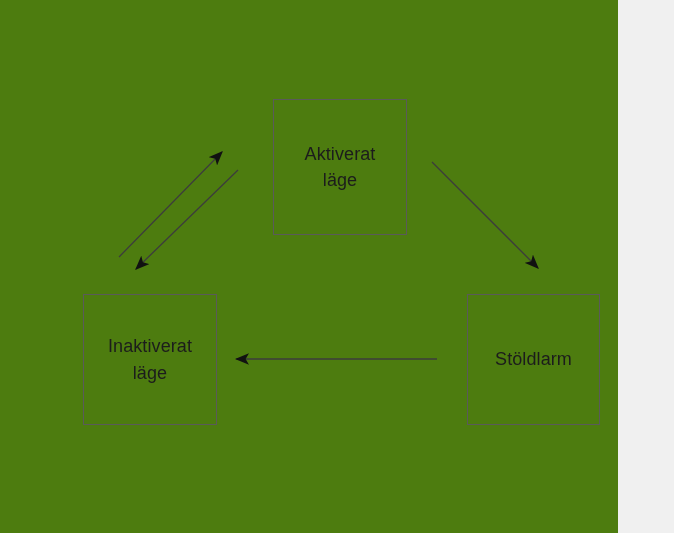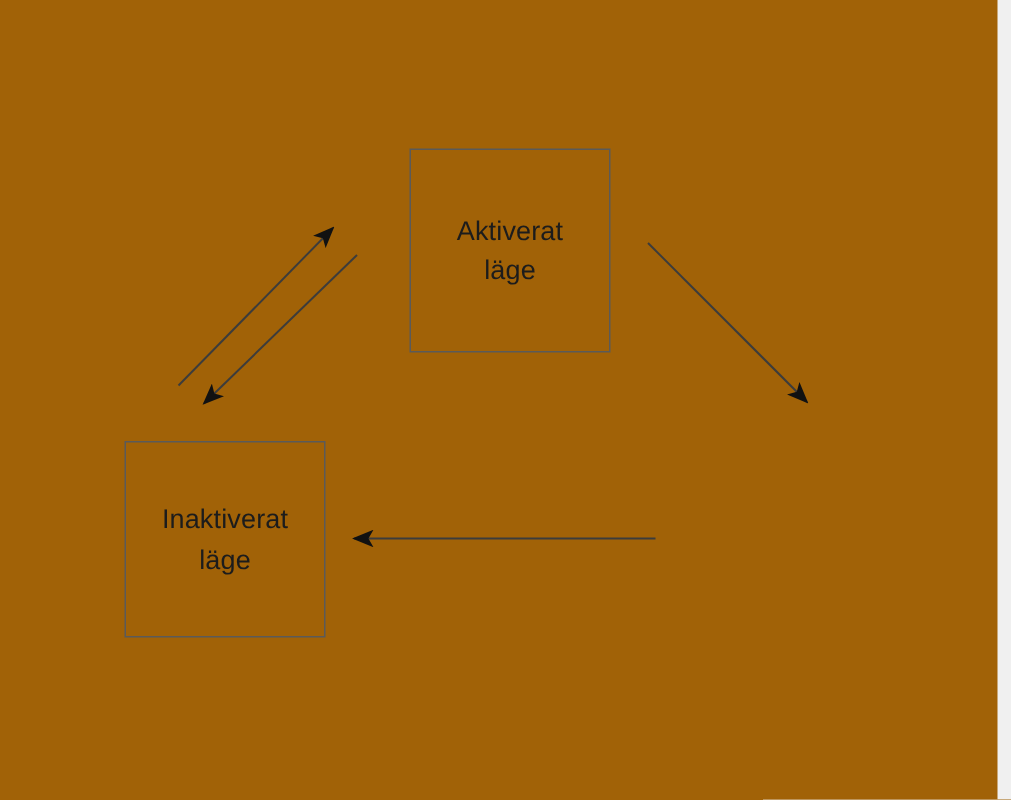--- a/index.html
+++ b/index.html
@@ -10,22 +10,21 @@
     width: 674px;
     height: 533px;
     background: #f0f0f0;
     font-family: "Liberation Sans", sans-serif;
     overflow: hidden;
   }
   #diagram-canvas {
     position: relative;
     width: 618px;
     height: 533px;
-    background: #a16207;
-    padding-left: 47px;
+    background: #4d7c0f;
   }
   #arrow-layer {
     position: absolute;
     left: 0;
     top: 0;
     width: 674px;
     height: 533px;
   }
   .state-box {
     position: absolute;
@@ -88,14 +87,17 @@
   <div class="state-box" id="box-aktiverat">
     <span class="state-label">Aktiverat
 läge</span>
   </div>
 
   <div class="state-box" id="box-inaktiverat">
     <span class="state-label">Inaktiverat
 läge</span>
   </div>
 
+  <div class="state-box" id="box-stoldlarm">
+    <span class="state-label">Stöldlarm</span>
+  </div>
 
 </div>
 
 </body></html>

